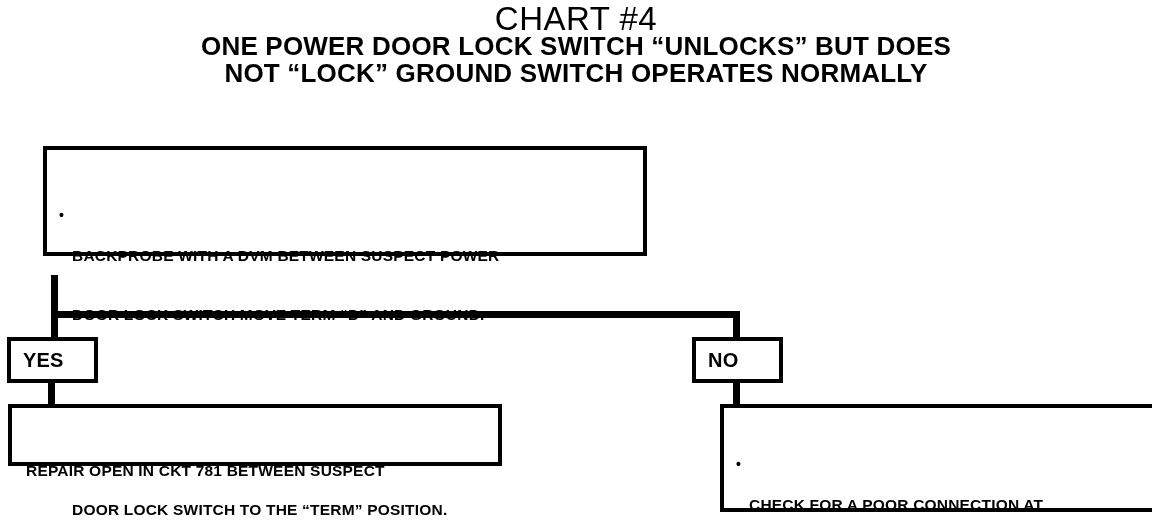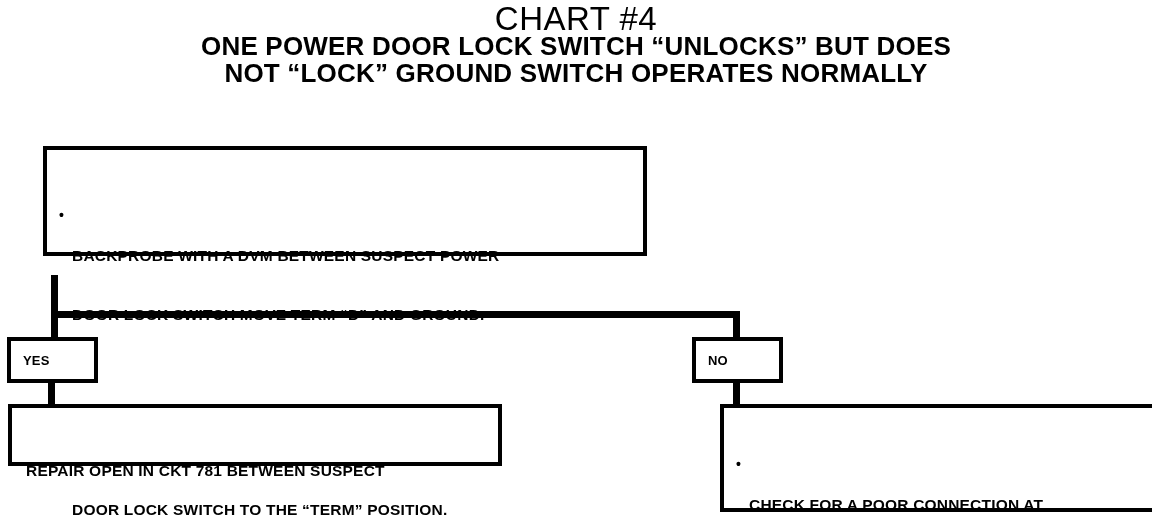--- a/index.html
+++ b/index.html
@@ -70,21 +70,21 @@
   
   .label-box {
     width: 91px;
     height: 46px;
     top: 337px;
     border: 4px solid #000000;
   }
   .label-box .box-text {
     display: block;
     padding: 10px 0 0 12px;
-    font-size: 13px;
+    font-size: 20px;
   }
   #yes-box { left: 7px; }
   #no-box  { left: 692px; }
 
   
   #yes-result-box {
     left: 8px;
     top: 404px;
     width: 494px;
     height: 62px;

